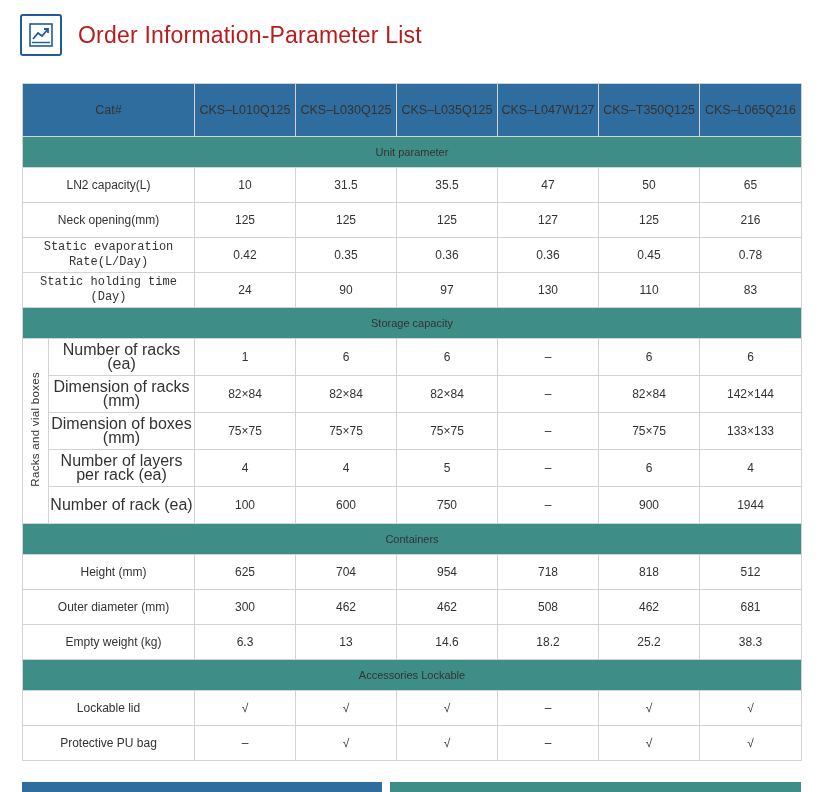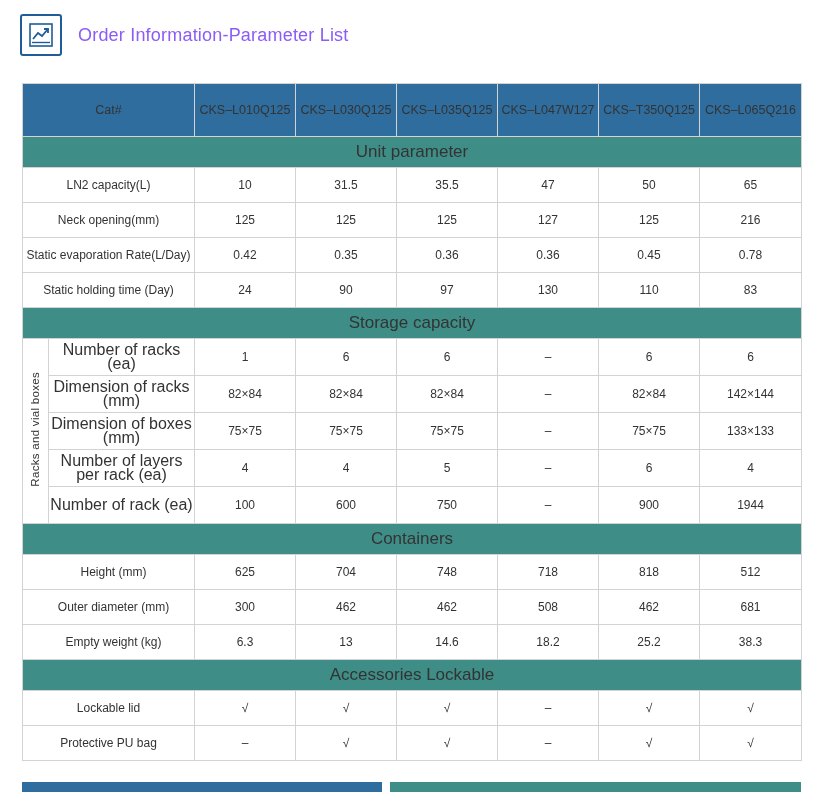--- a/index.html
+++ b/index.html
@@ -33,22 +33,22 @@
     border-radius: 3px;
     background: #ffffff;
     display: flex;
     align-items: center;
     justify-content: center;
     flex: none;
   }
   .header-icon svg { display: block; }
   .header-title {
     margin-left: 16px;
-    font-size: 18px;
-    color: #8b5cf6;
+    font-size: 23px;
+    color: #b91c1c;
     letter-spacing: .2px;
   }
   
   .table-wrap {
     padding: 17px 22px;
     box-sizing: border-box;
   }
   table.spec {
     border-collapse: collapse;
     width: 779px;
@@ -71,21 +71,21 @@
     line-height: 15px;
     border: 1px solid #2f6d9e;
   }
   .hdr-cat {
     font-size: 13px;
   }
   .section-row td {
     background: #3f8d87;
     color: #ffffff;
     height: 30px;
-    font-size: 17px;
+    font-size: 11px;
     border: 1px solid #3f8d87;
     margin-left: 20px;
   }
   .row-label {
     height: 34px;
     padding: 3px 6px;
     line-height: 15px;
   }
   .row-label.left {
     text-align: center;
@@ -112,20 +112,21 @@
   }
   .sub-label {
     text-align: left;
     padding: 3px 6px 3px 8px;
     line-height: 14px;
     height: 36px;
     font-size: 16px;
   }
   .tall-label {
     line-height: 15px;
+    font-family: Liberation Mono, monospace;
   }
   
   .footer-strip {
     position: absolute;
     left: 0;
     bottom: 0;
     width: 823px;
     height: 10px;
     display: flex;
   }
@@ -268,21 +269,21 @@
           <td class="val">1944</td>
         </tr>
 
         <tr class="section-row">
           <td colspan="8">Containers</td>
         </tr>
         <tr>
           <td colspan="2" class="row-label left">Height (mm)</td>
           <td class="val">625</td>
           <td class="val">704</td>
-          <td class="val">748</td>
+          <td class="val">954</td>
           <td class="val">718</td>
           <td class="val">818</td>
           <td class="val">512</td>
         </tr>
         <tr>
           <td colspan="2" class="row-label left">Outer diameter (mm)</td>
           <td class="val">300</td>
           <td class="val">462</td>
           <td class="val">462</td>
           <td class="val">508</td>

